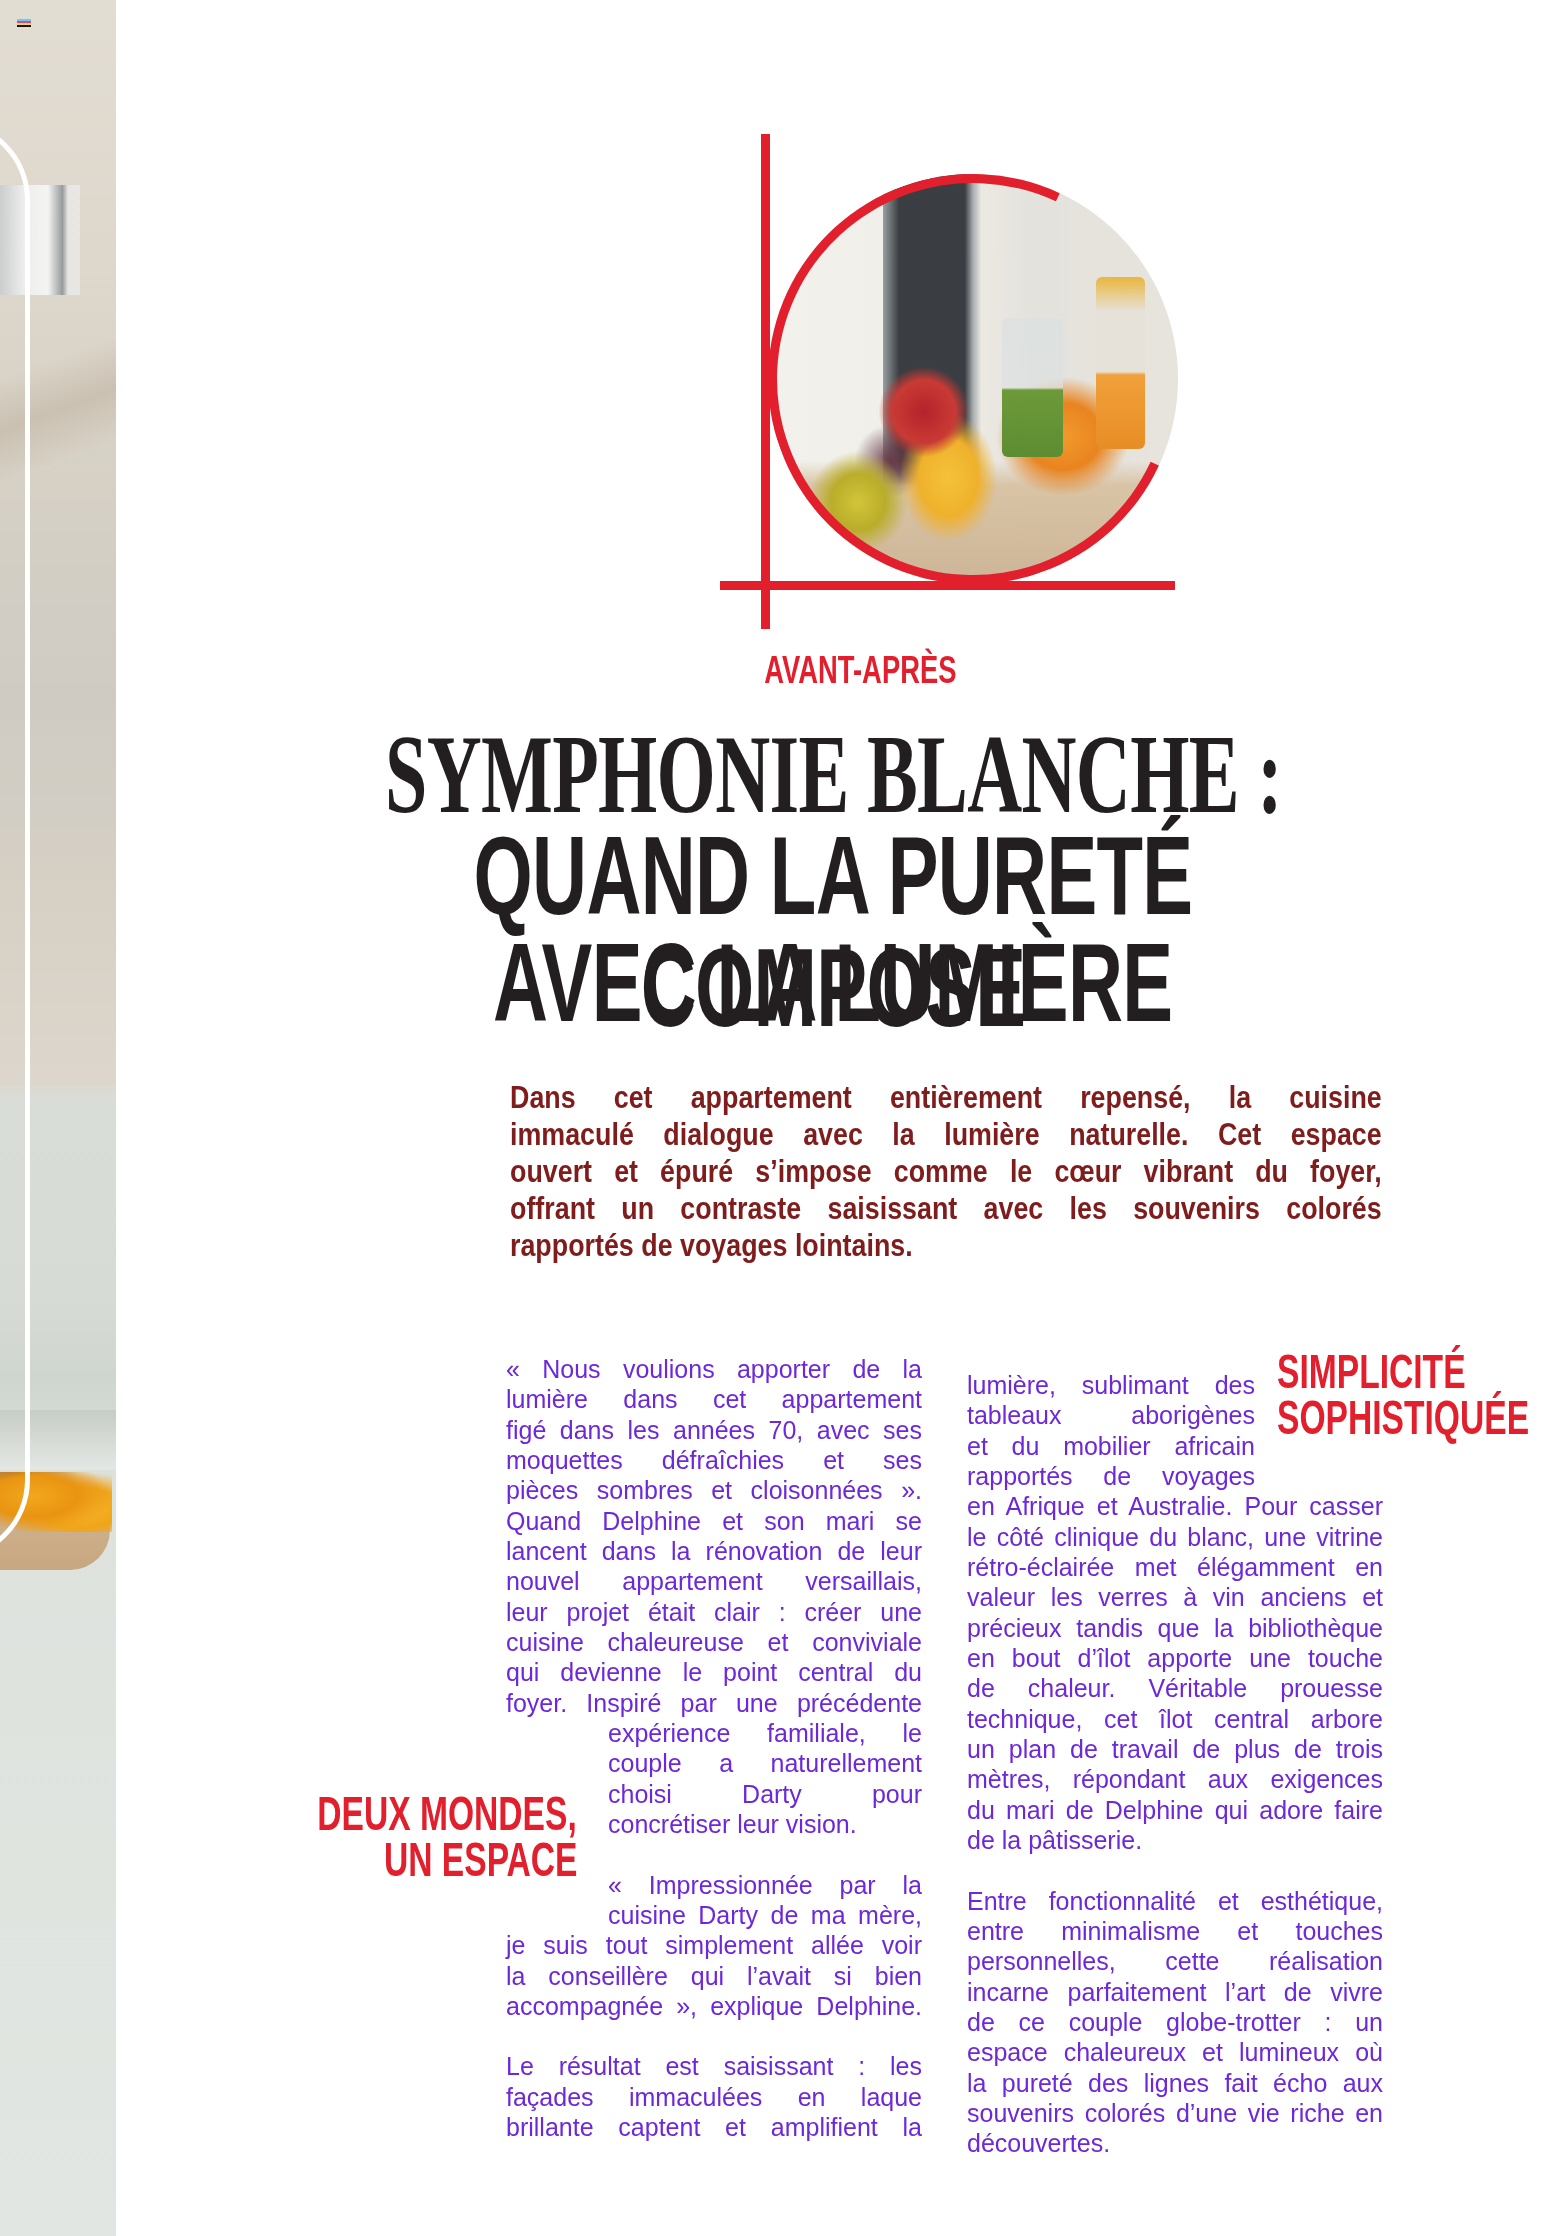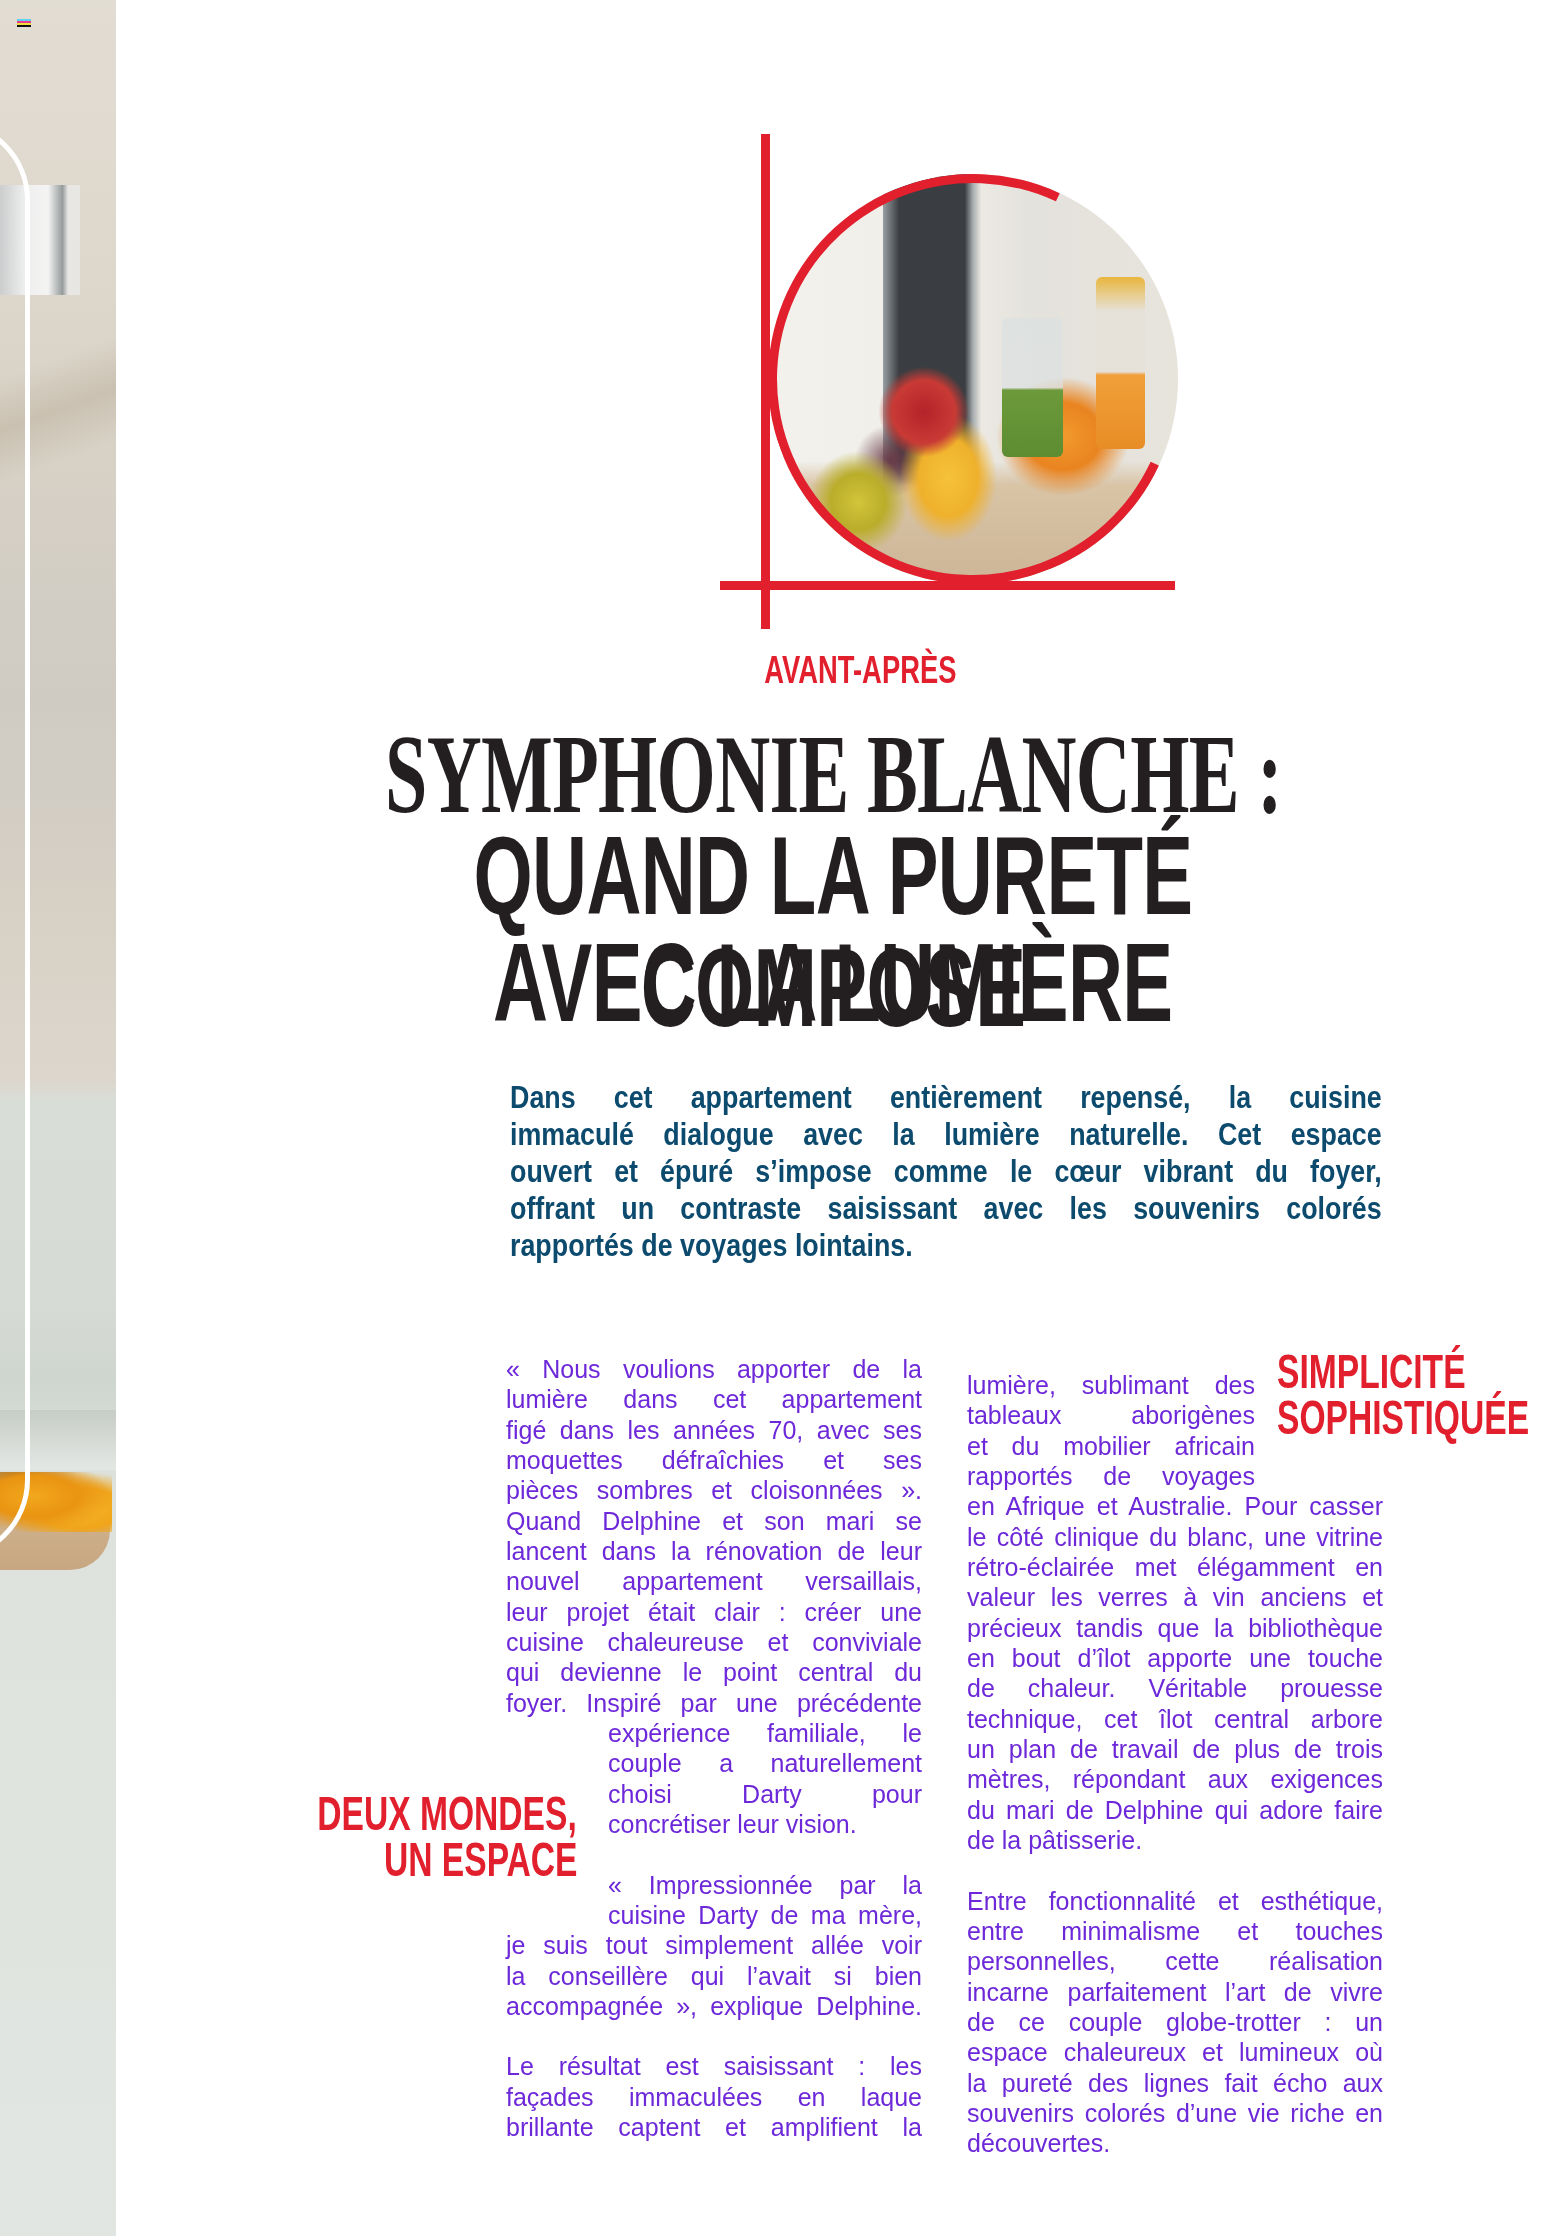--- a/index.html
+++ b/index.html
@@ -52,21 +52,21 @@
 
   
   .kicker { left:0; width:1550px; top:650px; text-align:center; margin-left:170px;
     font-size:38px; font-weight:bold; color:#e11f2d; letter-spacing:0px; line-height:40px; }
   .kicker span, .title-line span, .subhead span { display:inline-block; transform:scaleX(.72); transform-origin:center; }
   .title-line { left:116px; width:1434px; text-align:center; font-weight:bold; color:#231f20;
     font-size:112px; line-height:112px; letter-spacing:-1px; }
   .title-line span { transform:scaleX(.68); }
 
   
-  .intro { left:510px; top:1079px; width:872px; font-size:30.5px; line-height:37px; font-weight:bold; color:#0c4a6e; }
+  .intro { left:510px; top:1079px; width:872px; font-size:30.5px; line-height:37px; font-weight:bold; color:#7f1d1d; }
   .intro .ln { display:block; text-align:justify; text-align-last:justify; white-space:nowrap; height:37px; }
   .intro .ln span { display:inline-block; transform:scaleX(.88); transform-origin:left; width:113.6%; text-align:justify; text-align-last:justify; white-space:normal; }
   .intro .ln.last span { text-align-last:left; }
 
   
   .col { font-size:25px; line-height:30.35px; color:#6d28d9; }
   .col .ln { display:block; height:30.35px; white-space:nowrap; overflow:visible; }
   .col .ln span { display:block; text-align:justify; text-align-last:justify; white-space:normal; }
   .col .ln.left span { text-align-last:left; }
   .col1 { left:506px; top:1354px; width:416px; }

